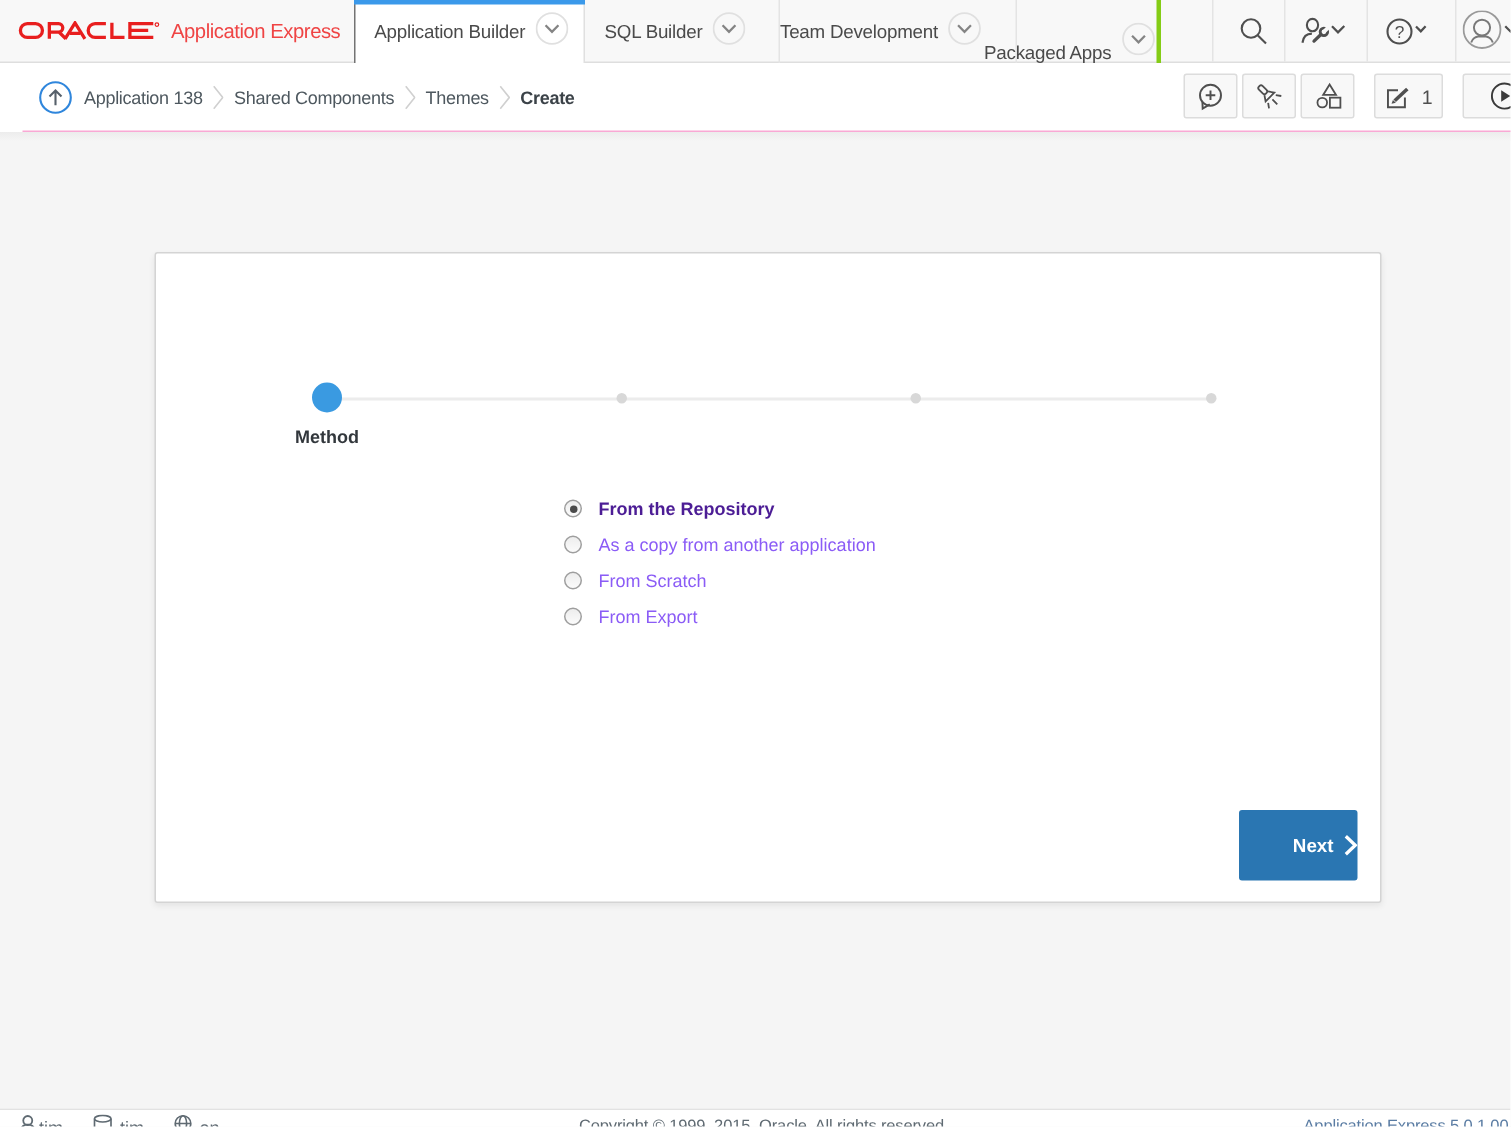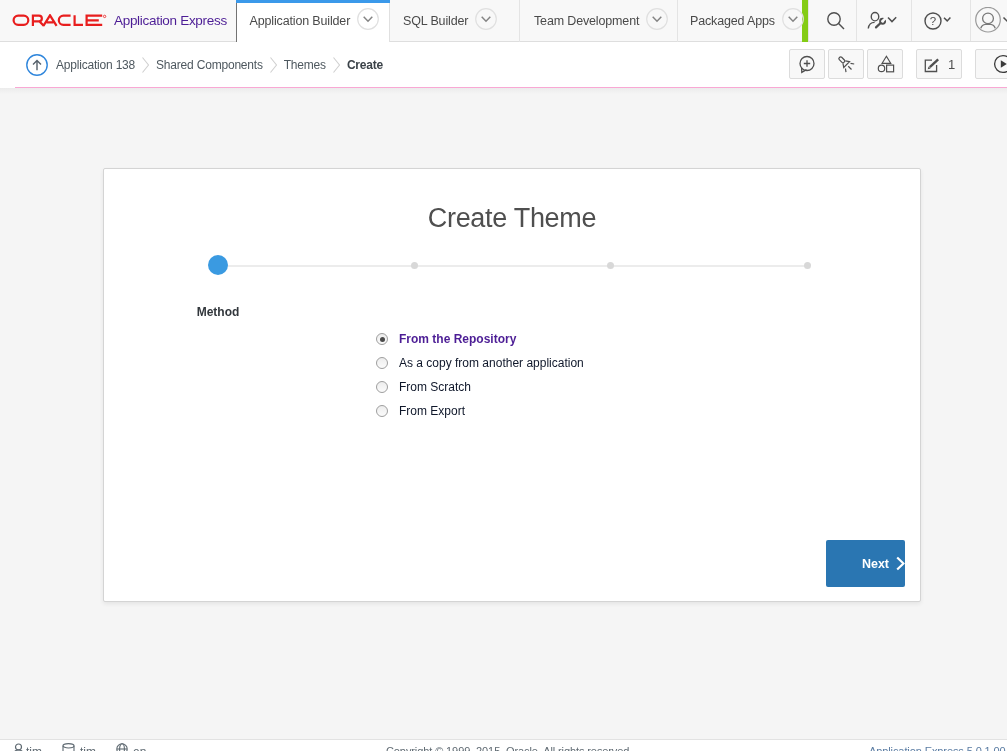--- a/index.html
+++ b/index.html
@@ -3,21 +3,21 @@
 <meta charset="utf-8">
 <style>
 * { margin:0; padding:0; box-sizing:border-box; }
 html,body { width:1007px; height:751px; overflow:hidden; background:#fff; }
 body { font-family:"Liberation Sans", sans-serif; position:relative; }
 .abs { position:absolute; }
 
 
 #header { position:absolute; left:0; top:0; width:1007px; height:42px; background:#f8f8f8; border-bottom:1px solid #dedede; }
 #logo { position:absolute; left:0; top:0; height:41px; width:236px; }
-#logo .apex { position:absolute; left:114px; top:0; line-height:41px; font-size:13.5px; color:#4c1d95; white-space:nowrap; letter-spacing:-0.3px; }
+#logo .apex { position:absolute; left:114px; top:0; line-height:41px; font-size:13.5px; color:#ef4444; white-space:nowrap; letter-spacing:-0.3px; }
 .tab { position:absolute; top:0; height:42px; display:flex; align-items:center; }
 .tab .txt { font-size:12.5px; color:#4a4a4a; white-space:nowrap; letter-spacing:-0.15px; }
 .tab .chev { margin-left:7px; }
 .tab-active { background:#fff; border-left:1px solid #737373; border-right:1px solid #e0e0e0; }
 .tab-active:before { content:""; position:absolute; left:-1px; top:0; right:-1px; height:3px; background:#3b99ea; }
 .vsep { position:absolute; top:0; width:1px; height:41px; background:#e4e4e4; }
 .hicon { position:absolute; top:0; height:41px; display:flex; align-items:center; justify-content:center; }
 
 
 #crumbbar { position:absolute; left:15px; top:42px; width:1007px; height:46px; background:#fff; border-bottom:1px solid #f9a8d4; }
@@ -30,26 +30,26 @@
 
 #content { position:absolute; left:0; top:88px; width:1007px; height:651px; background:#f5f5f5; }
 #content:before { content:""; position:absolute; left:0; top:0; width:100%; height:6px; background:linear-gradient(#ececec, #f5f5f5); }
 #card { position:absolute; left:103px; top:80px; width:818px; height:434px; background:#fff; border:1px solid #d4d4d4; border-radius:2px; box-shadow:0 2px 4px rgba(0,0,0,0.07); }
 #title { position:absolute; left:0; top:34px; width:100%; text-align:center; font-size:27px; letter-spacing:-0.3px; color:#4f4f4f; }
 
 #trainline { position:absolute; left:114px; top:96px; width:589px; height:2px; background:#ececec; }
 .tdot { position:absolute; border-radius:50%; }
 #bigdot { left:104px; top:86px; width:20px; height:20px; background:#3a9ae1; }
 .sdot { top:93px; width:7px; height:7px; background:#d8d8d8; }
-#method { position:absolute; left:64px; top:115px; width:100px; text-align:center; font-size:12px; font-weight:bold; color:#32373c;margin-top:21px; }
+#method { position:absolute; left:64px; top:115px; width:100px; text-align:center; font-size:12px; font-weight:bold; color:#32373c; }
 
 .radiorow { position:absolute; left:272px; height:14px; display:flex; align-items:center; }
 .rad { width:12px; height:12px; border-radius:50%; border:1px solid #9e9e9e; background:linear-gradient(#ededed,#fbfbfb); position:relative; }
 .rad.sel:after { content:""; position:absolute; left:2.5px; top:2.5px; width:5px; height:5px; border-radius:50%; background:#4a4a4a; }
-.radiorow .lbl { margin-left:11px; font-size:12px; color:#0f172a; }
+.radiorow .lbl { margin-left:11px; font-size:12px; color:#8b5cf6; }
 .radiorow .b { font-weight:bold; color:#4c1d95; }
 
 #cancel { position:absolute; left:16px; top:372px; width:73px; height:46px; background:#fdfdfd; border:1px solid #d9d9d9; border-radius:2px; font-size:12.5px; color:#6b6b6b; display:flex; align-items:center; justify-content:center; }
 #next { position:absolute; left:722px; top:371px; width:79px; height:47px; background:#2a76b2; border-radius:2px; color:#fff; font-size:12.5px; font-weight:bold; display:flex; align-items:center; justify-content:flex-end; }
 #next svg { margin-left:7px; }
 
 
 #footer { position:absolute; left:0; top:739px; width:1007px; height:12px; background:#fff; border-top:1px solid #e2e2e2; }
 #footer .ft { position:absolute; top:5px; font-size:12px; color:#5f6a72; white-space:nowrap; }
 </style>
@@ -77,27 +77,27 @@
   <div class="vsep" style="left:970px"></div>
 </div>
 <div class="tab" style="left:390px; width:130px; border-right:1px solid #e4e4e4;">
   <span class="txt" style="margin-left:13px">SQL Builder</span>
   <span class="chev"><svg width="22" height="22" viewBox="0 0 22 22">
         <circle cx="11" cy="11" r="10.3" fill="none" stroke="#e0e0e0" stroke-width="1.2"></circle>
         <path d="M6.7 8.8 L11 13.2 L15.3 8.8" fill="none" stroke="#848484" stroke-width="1.5"></path>
       </svg></span>
 </div>
 <div class="tab" style="left:520px; width:158px; border-right:1px solid #e4e4e4;">
-  <span class="txt" style="margin-left:14px">Team Development</span>
-  <span class="chev"><svg width="22" height="22" viewBox="0 0 22 22">
-        <circle cx="11" cy="11" r="10.3" fill="none" stroke="#e0e0e0" stroke-width="1.2"></circle>
-        <path d="M6.7 8.8 L11 13.2 L15.3 8.8" fill="none" stroke="#848484" stroke-width="1.5"></path>
-      </svg></span>
-</div>
-<div class="tab" style="left:678px; width:130px; border-right:6px solid #84cc16;">
+  <span class="txt" style="">Team Development</span>
+  <span class="chev"><svg width="22" height="22" viewBox="0 0 22 22">
+        <circle cx="11" cy="11" r="10.3" fill="none" stroke="#e0e0e0" stroke-width="1.2"></circle>
+        <path d="M6.7 8.8 L11 13.2 L15.3 8.8" fill="none" stroke="#848484" stroke-width="1.5"></path>
+      </svg></span>
+</div>
+<div class="tab" style="left:644px; width:130px; border-right:3px solid #84cc16;align-items:flex-end;">
   <span class="txt" style="margin-left:12px">Packaged Apps</span>
   <span class="chev"><svg width="22" height="22" viewBox="0 0 22 22">
         <circle cx="11" cy="11" r="10.3" fill="none" stroke="#e0e0e0" stroke-width="1.2"></circle>
         <path d="M6.7 8.8 L11 13.2 L15.3 8.8" fill="none" stroke="#848484" stroke-width="1.5"></path>
       </svg></span>
 </div>
 <div class="tab tab-active" style="left:236px; width:154px;">
   <span class="txt" style="margin-left:12.5px">Application Builder</span>
   <span class="chev"><svg width="22" height="22" viewBox="0 0 22 22">
         <circle cx="11" cy="11" r="10.3" fill="none" stroke="#e0e0e0" stroke-width="1.2"></circle>
@@ -189,21 +189,20 @@
   <div class="bbtn" style="left:960px; width:47px;">
     <svg width="24" height="24" viewBox="0 0 24 24" style="margin-left:8px">
       <circle cx="12" cy="12" r="8.4" fill="none" stroke="#3a3a3a" stroke-width="1.3"></circle>
       <path d="M9.8 8.2 L15.8 12 L9.8 15.8 Z" fill="#3a3a3a"></path>
     </svg>
   </div>
 </div>
 
 <div id="content">
   <div id="card">
-    <div id="title">Create Theme</div>
     <div id="trainline"></div>
     <div class="tdot" id="bigdot"></div>
     <div class="tdot sdot" style="left:307px"></div>
     <div class="tdot sdot" style="left:503px"></div>
     <div class="tdot sdot" style="left:700px"></div>
     <div id="method">Method</div>
     <div class="radiorow" style="top:163px">
         <span class="rad sel"></span>
         <span class="lbl b">From the Repository</span>
       </div>

